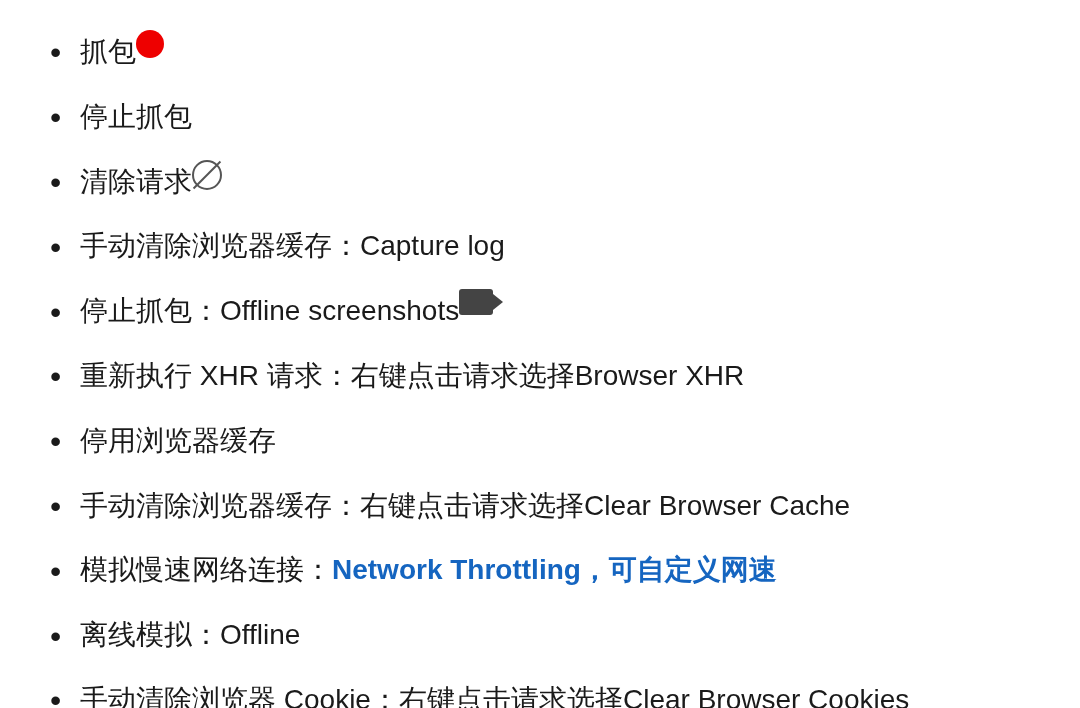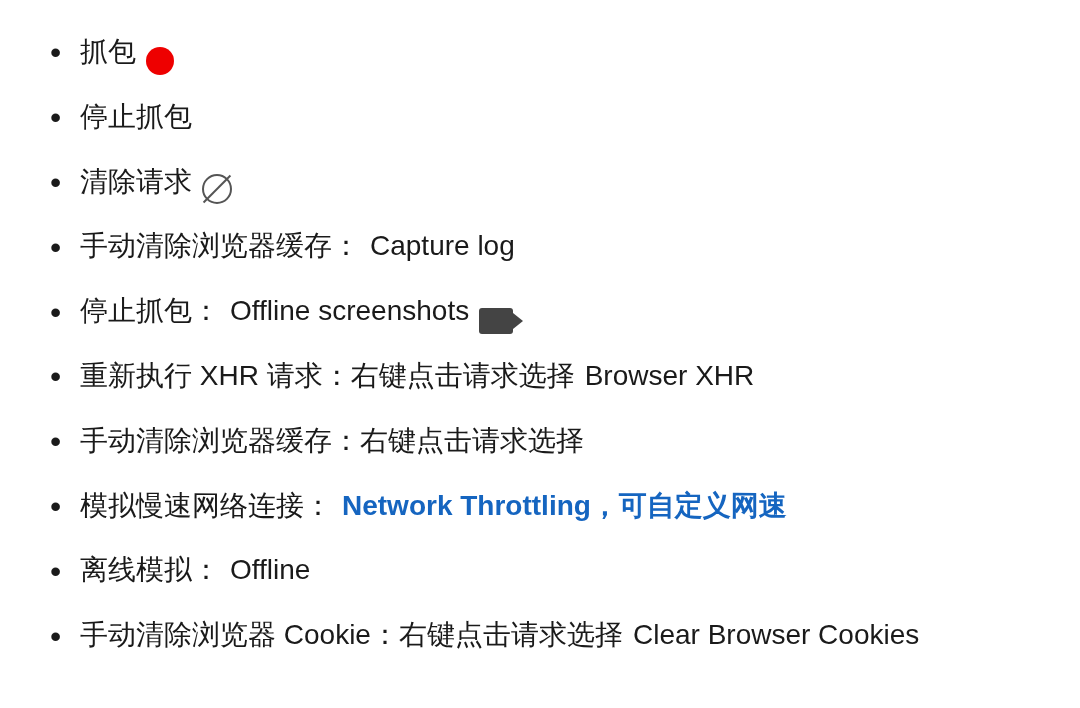--- a/index.html
+++ b/index.html
@@ -39,22 +39,21 @@
       left: 10px;
       font-size: 32px;
       color: #1a1a1a;
       line-height: 1;
       top: 50%;
       transform: translateY(-50%);
     }
 
     .item-text {
       display: flex;
-      align-items: flex-end;
-      gap: 10px;
+      align-items: flex-start;
       flex-wrap: wrap;
     }
 
     .red-circle {
       width: 28px;
       height: 28px;
       background: #e00;
       border-radius: 50%;
       display: inline-block;
       flex-shrink: 0;
@@ -154,24 +153,30 @@
     </span>
   </li>
 
   <li>
     <span class="item-text">
       <span>重新执行 XHR 请求：右键点击请求选择</span>
         <span class="english-text">Browser XHR</span>
     </span>
   </li>
 
+  <li>
+    <span class="item-text">
+      <span>停用浏览器缓存</span>
+    </span>
+  </li>
 
   <li>
     <span class="item-text">
       <span>手动清除浏览器缓存：右键点击请求选择</span>
+        <span class="english-text">Clear Browser Cache</span>
     </span>
   </li>
 
   <li>
     <span class="item-text">
       <span>模拟慢速网络连接：</span>
         <span class="bold-blue">Network Throttling，可自定义网速</span>
     </span>
   </li>
 

